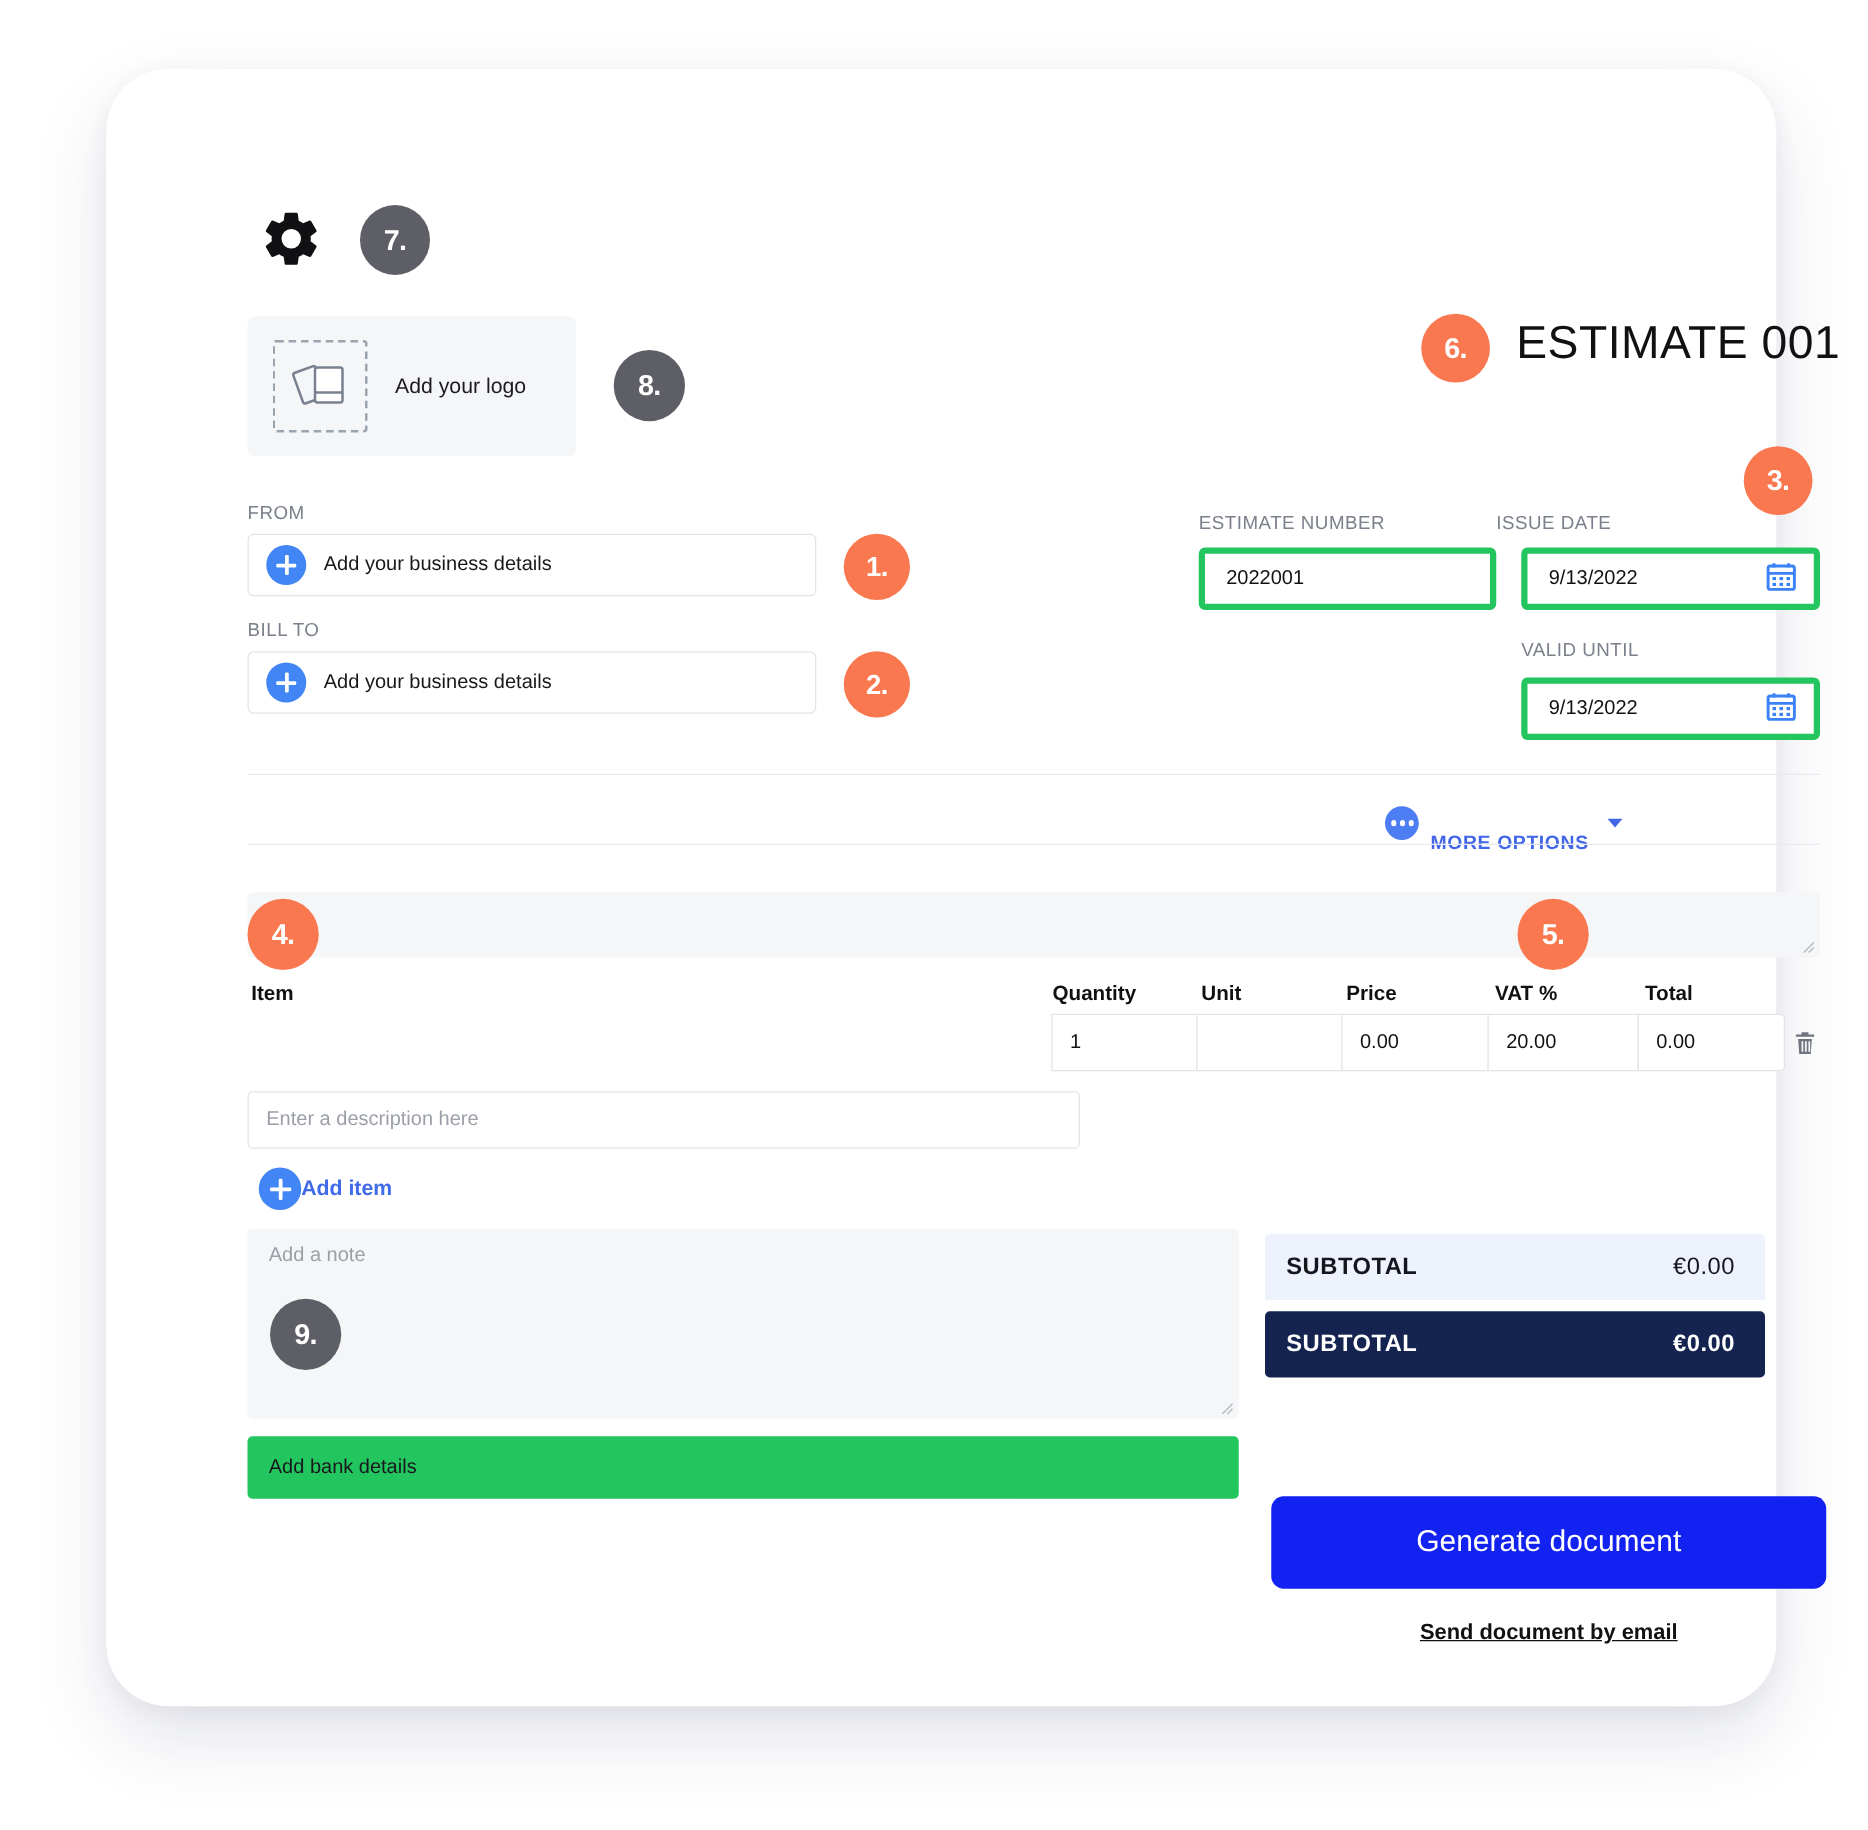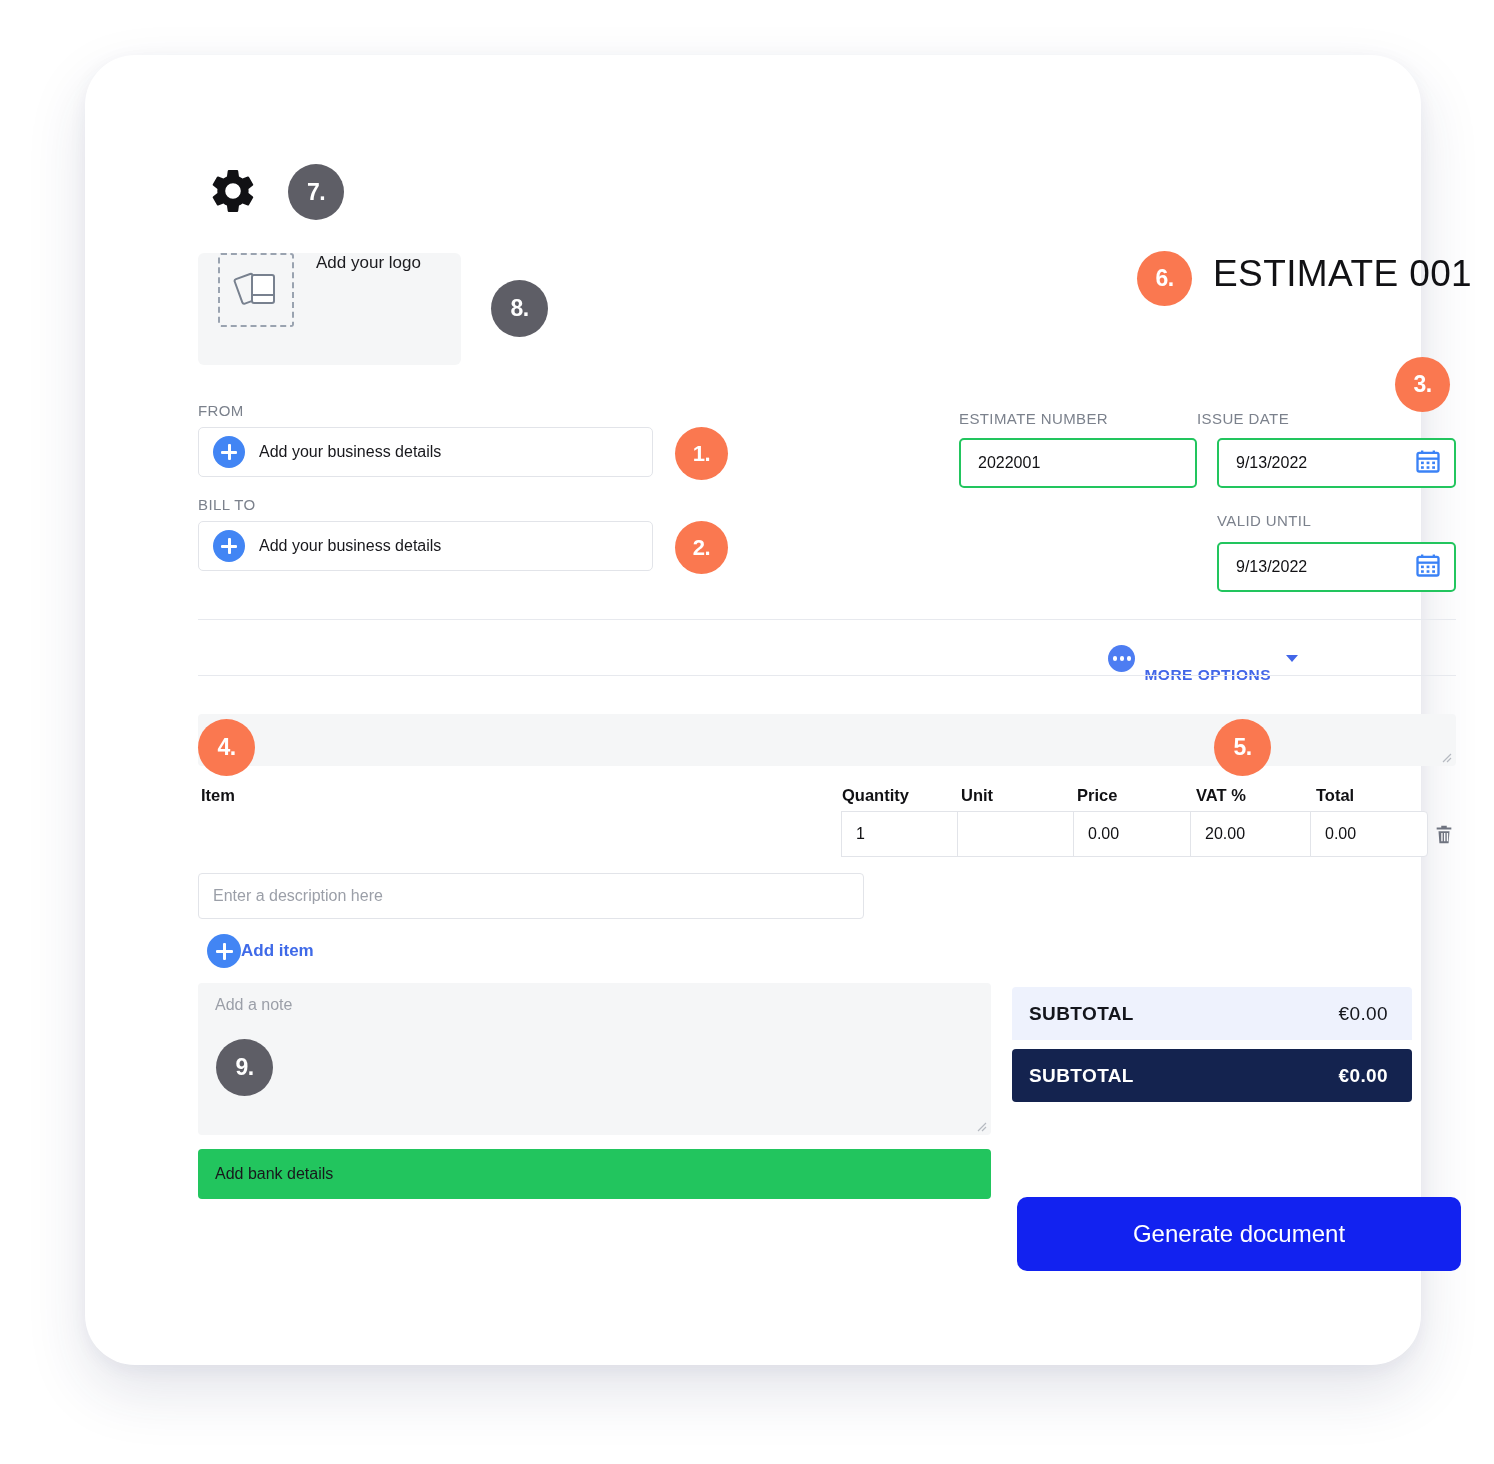--- a/index.html
+++ b/index.html
@@ -37,21 +37,21 @@
 
   
   .gear { position: absolute; left: 122px; top: 110px; width: 52px; height: 52px; }
   .badge7 { left: 203px; top: 109px; width: 56px; height: 56px; font-size: 23px; }
 
   
   .logo-box {
     position: absolute; left: 113px; top: 198px;
     width: 263px; height: 112px;
     background: #f5f6f7; border-radius: 6px;
-    display: flex; align-items: flex-start;
+    display: flex; align-items: center;
   }
   .logo-dash {
     width: 76px; height: 74px; margin-left: 20px;
     border: 2px dashed #9aa3b0; border-radius: 3px;
     display: flex; align-items: center; justify-content: center;
   }
   .logo-text { margin-left: 22px; font-size: 17px; color: #1b1b1f; }
   .badge8 { left: 406px; top: 225px; width: 57px; height: 57px; font-size: 23px; }
 
   
@@ -84,21 +84,21 @@
   .plus-circle::before { left: 8px; top: 15px; width: 16px; height: 3px; }
   .plus-circle::after  { left: 14.5px; top: 8px; width: 3px; height: 16px; }
   .party-text { margin-left: 14px; font-size: 16px; color: #18181c; }
 
   .badge1 { left: 590px; top: 372px; width: 53px; height: 53px; font-size: 22px; }
   .badge2 { left: 590px; top: 466px; width: 53px; height: 53px; font-size: 22px; }
 
   
   .meta-input {
     position: absolute; height: 50px;
-    border: 2px solid #22c55e; border-radius: 5px; background: #fff;
+    border: 5px solid #22c55e; border-radius: 5px; background: #fff;
     display: flex; align-items: center; justify-content: space-between;
     padding: 0 12px 0 17px;
   }
   .meta-value { font-size: 16px; color: #111114; }
 
   
   .divider { position: absolute; left: 113px; width: 1258px; height: 1px; background: #e7e9ee; }
 
   .more-options {
     position: absolute; right: 123px; top: 578px;
@@ -346,15 +346,16 @@
     <div class="total-row light">
       <span class="t-label">SUBTOTAL</span>
       <span class="t-value">€0.00</span>
     </div>
     <div class="total-row dark">
       <span class="t-label">SUBTOTAL</span>
       <span class="t-value">€0.00</span>
     </div>
 
     <button class="gen-btn">Generate document</button>
+    <div class="send-link">Send document by email</div>
 
   </div>
 </div>
 
 </body></html>

